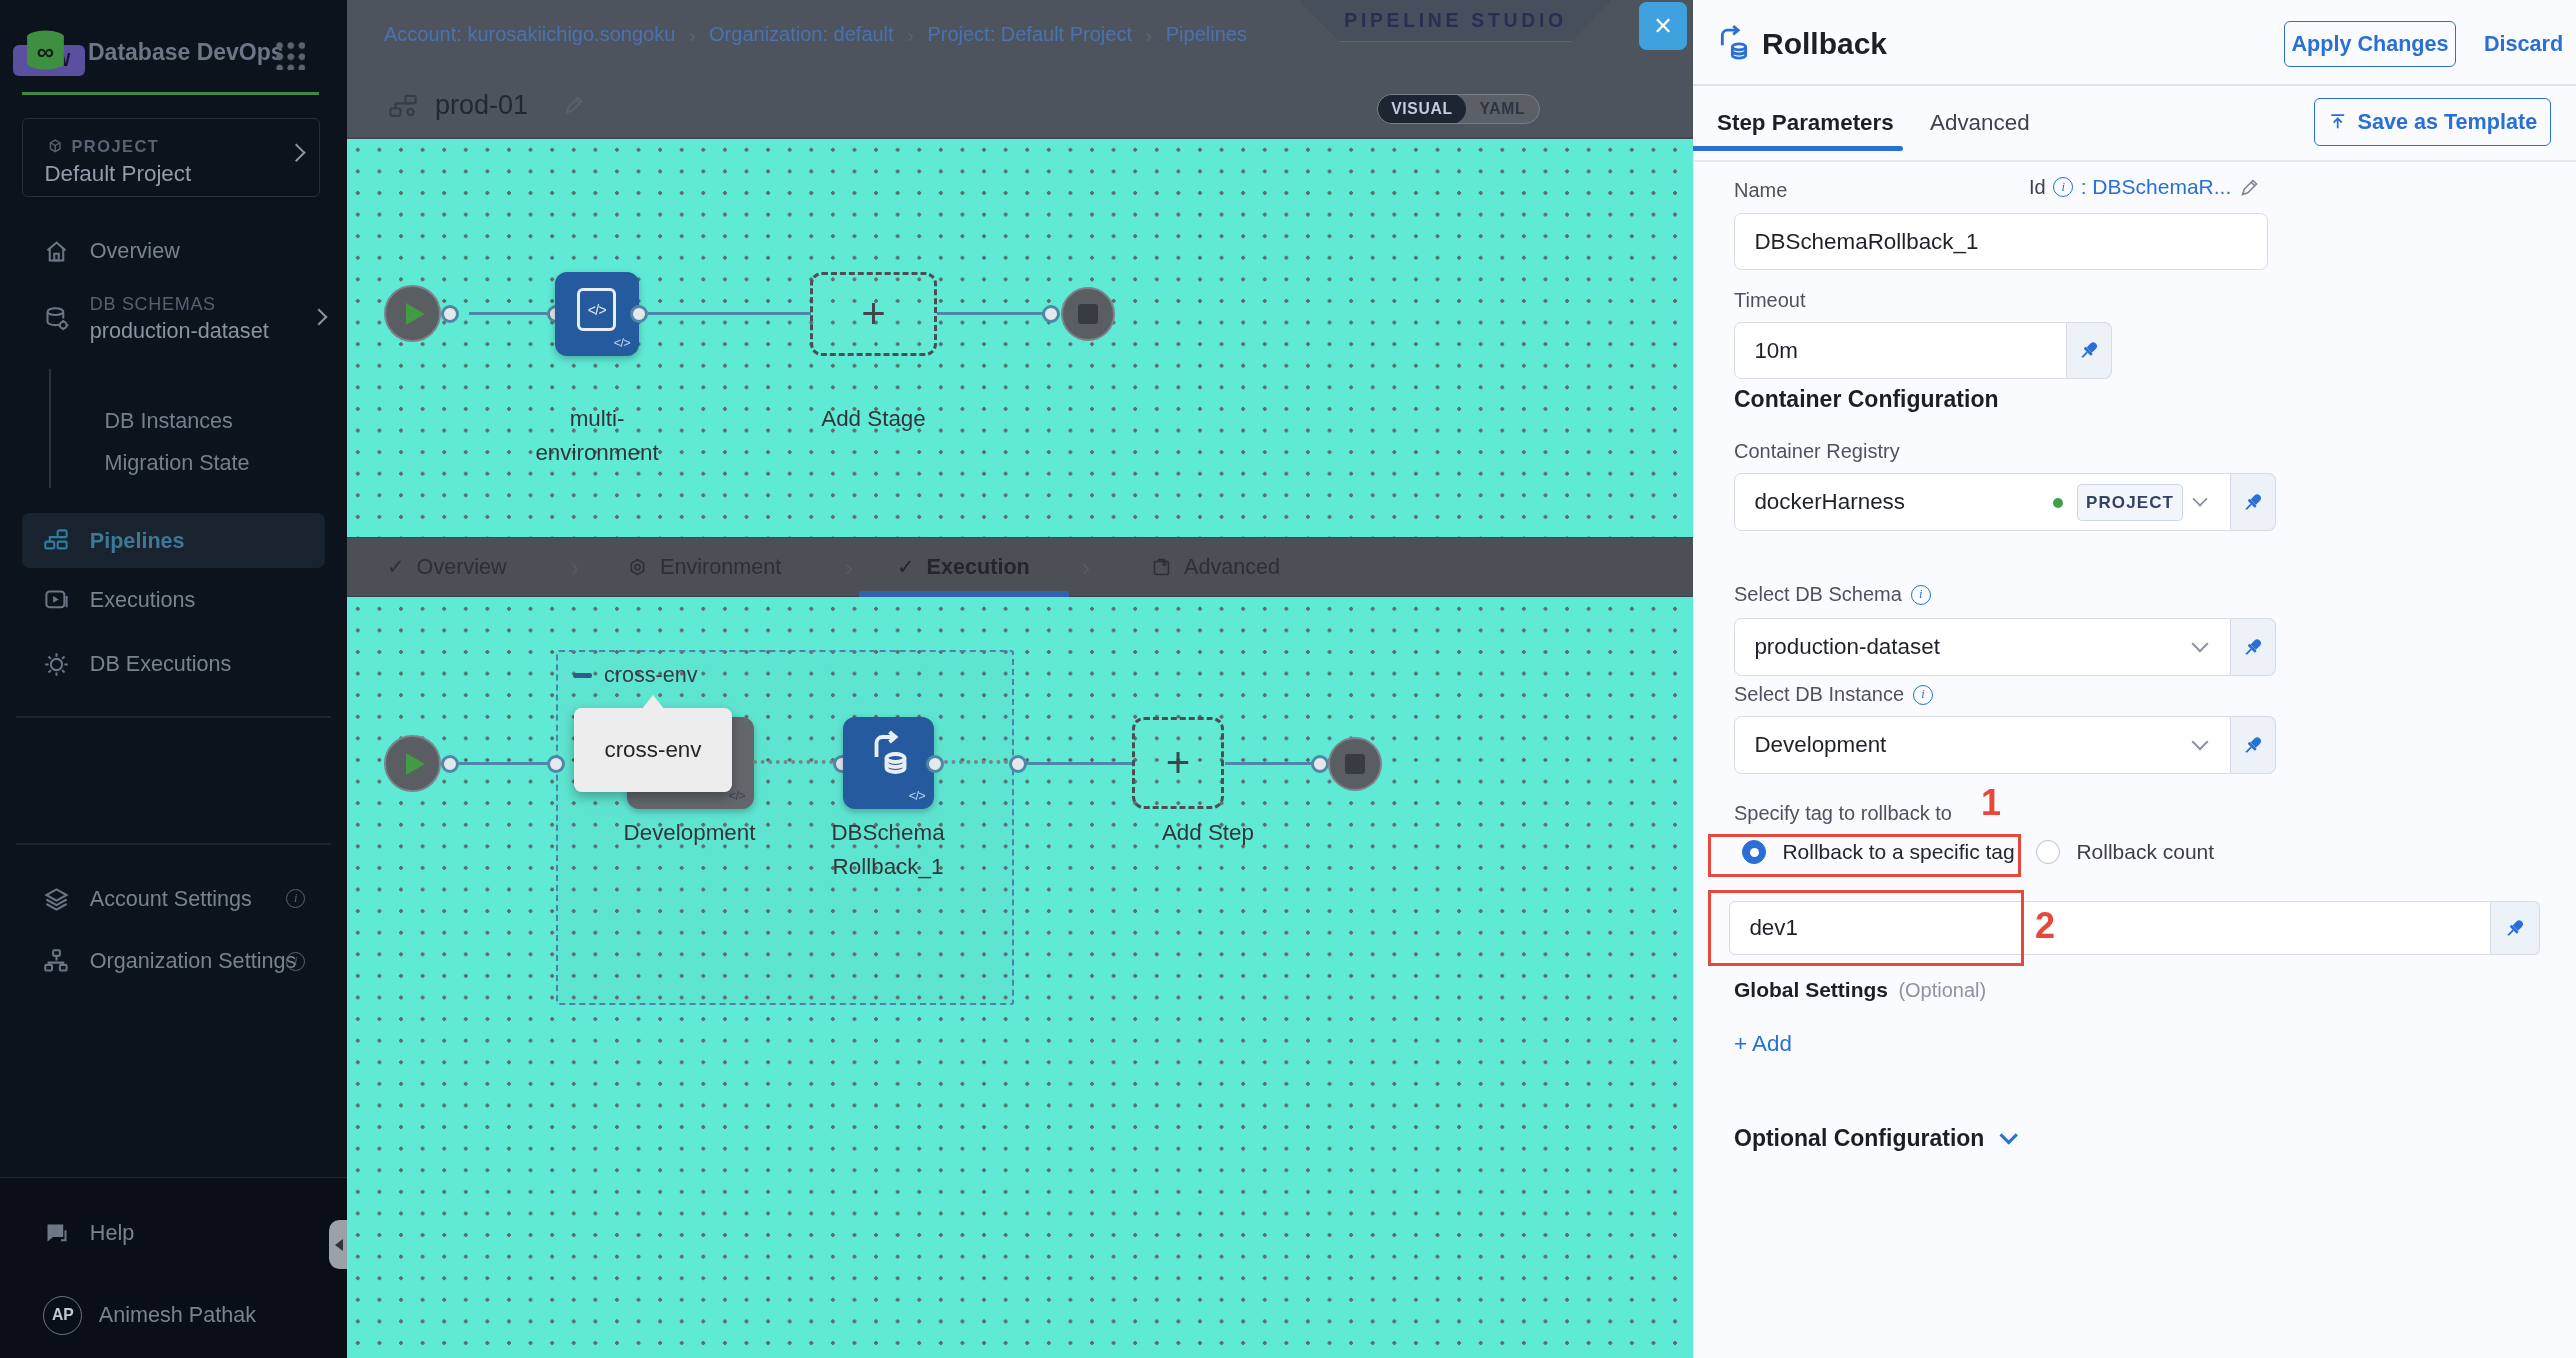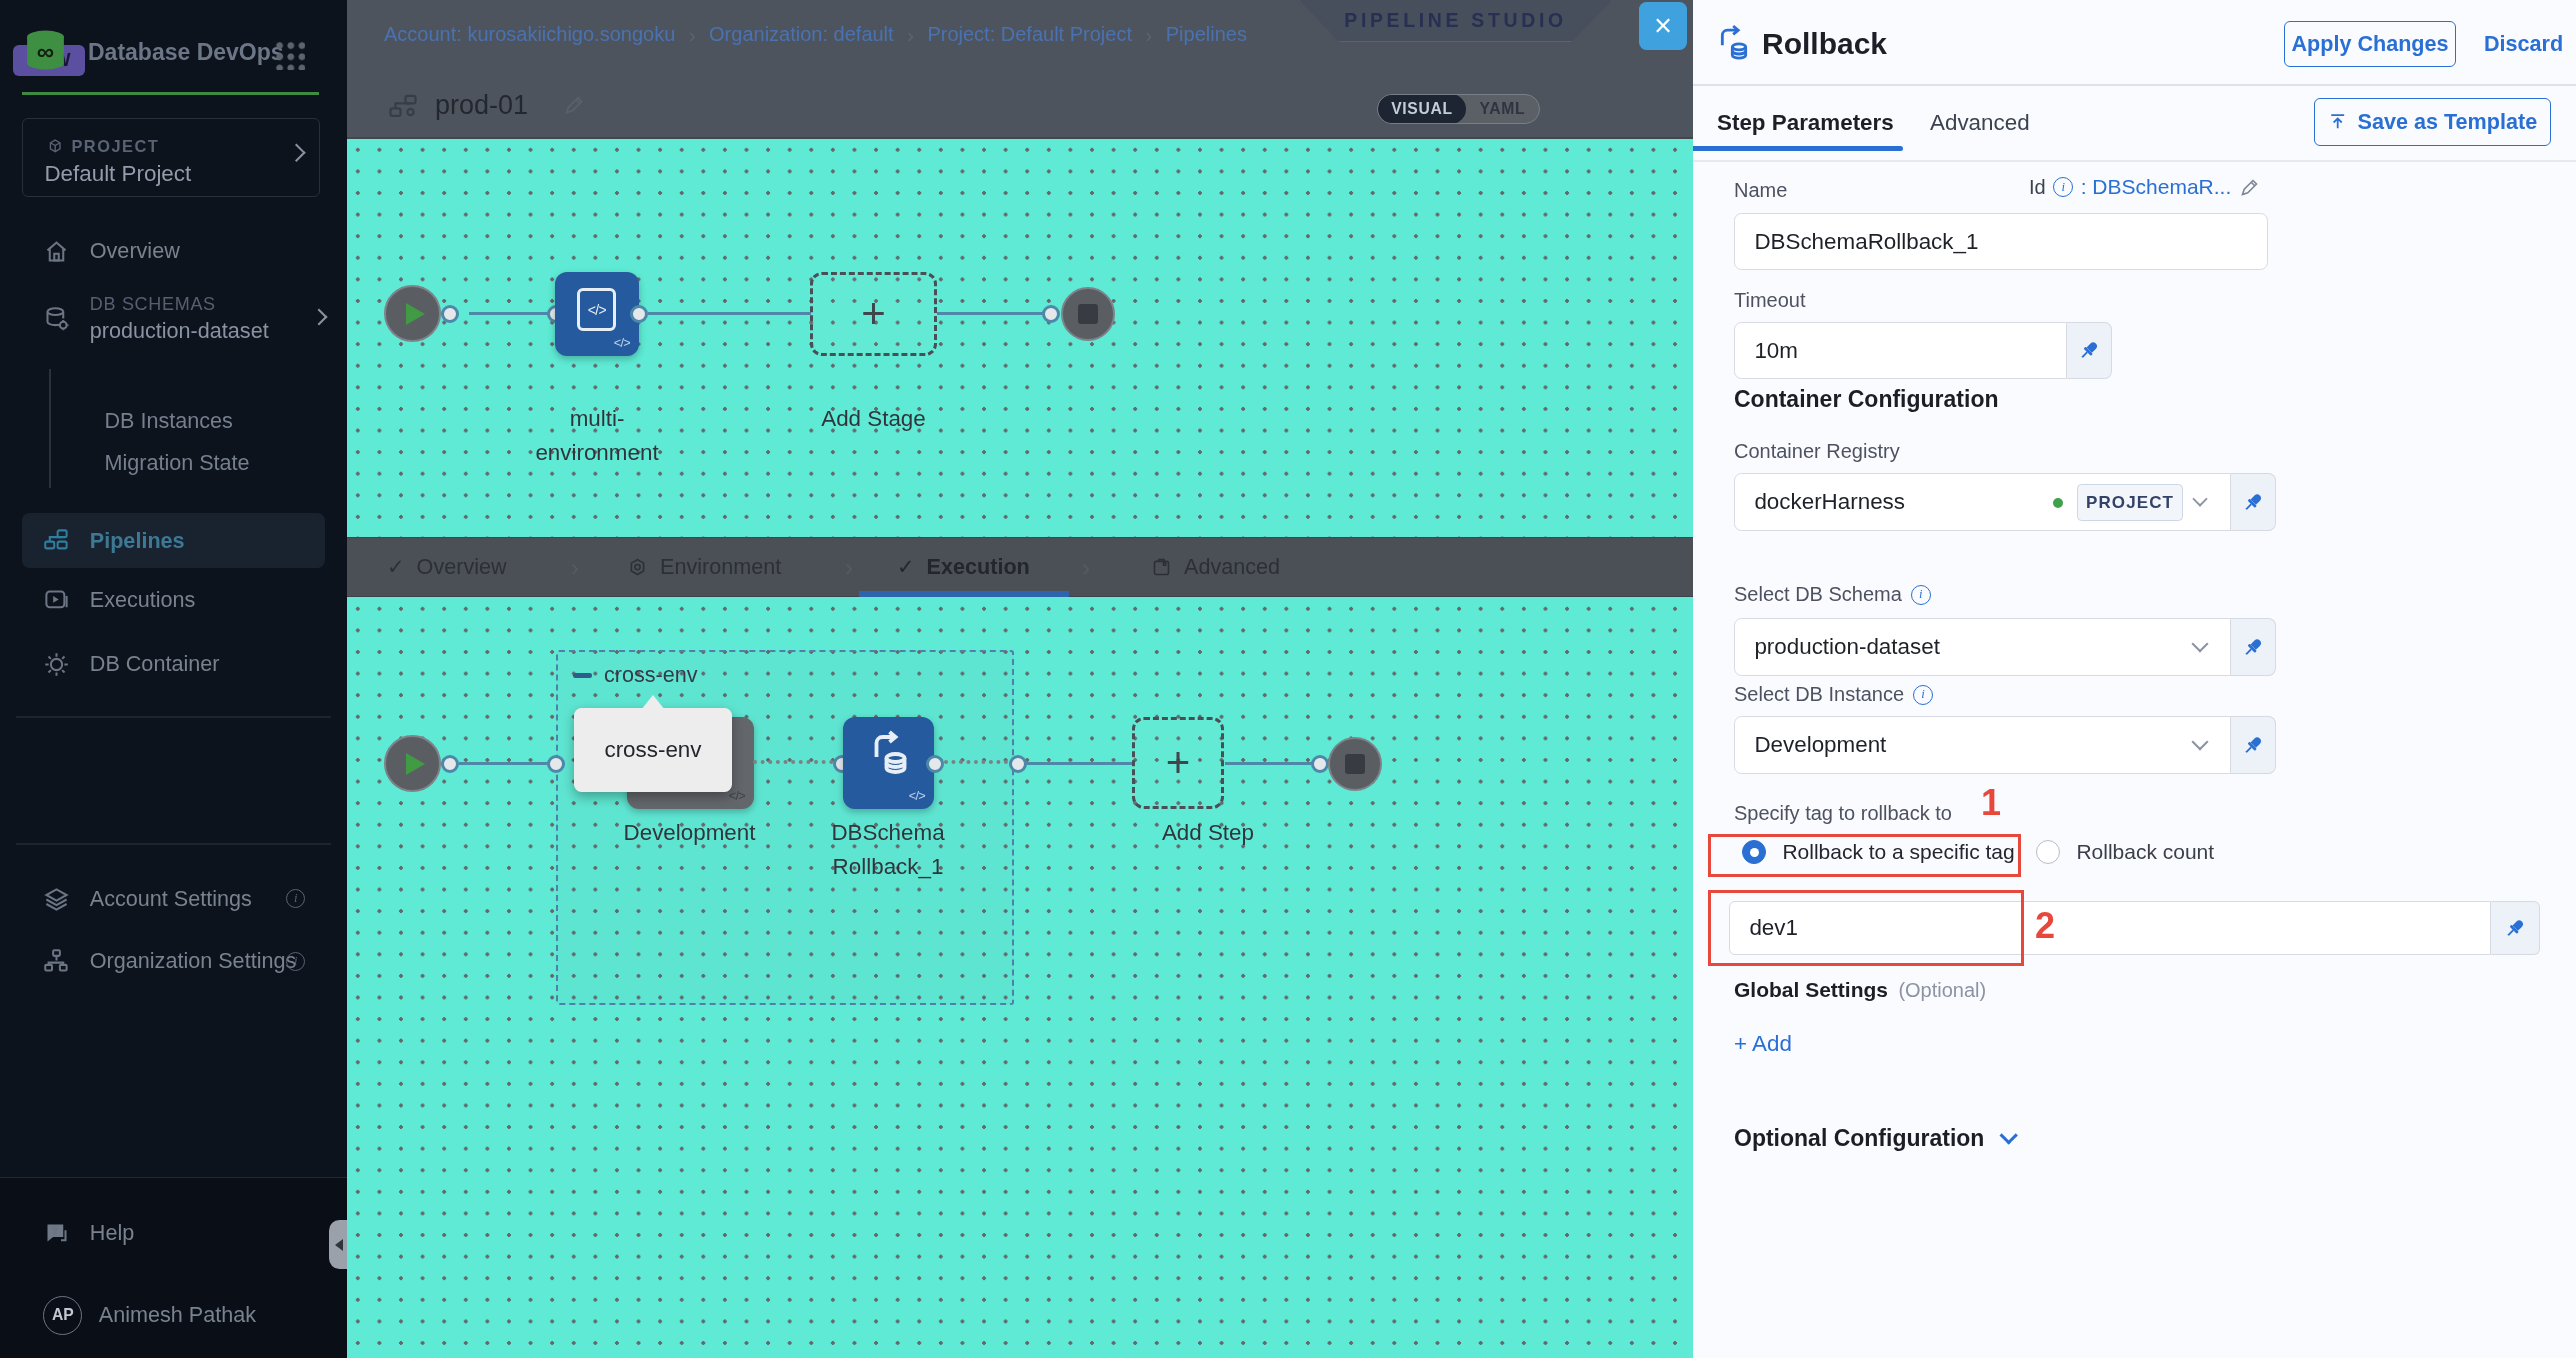--- a/index.html
+++ b/index.html
@@ -144,21 +144,21 @@
       <span class="side-label">Executions</span>
     </div>
 
     <div class="side-item" style="top:640px;">
       <span class="side-icon">
           <svg width="27" height="27" viewBox="0 0 24 24" fill="none" stroke="currentColor" stroke-width="1.8">
             <circle cx="12" cy="12" r="5"></circle>
             <path d="M12 2v3M12 19v3M2 12h3M19 12h3M4.9 4.9l2.1 2.1M17 17l2.1 2.1M19.1 4.9L17 7M7 17l-2.1 2.1"></path>
           </svg>
         </span>
-      <span class="side-label">DB Container</span>
+      <span class="side-label">DB Executions</span>
     </div>
 
     <div class="divider-dark" style="top:716px;"></div>
 
 
     <div class="divider-dark" style="top:843px;"></div>
 
     <div class="side-item" style="top:875px;">
       <span class="side-icon">
           <svg width="27" height="27" viewBox="0 0 24 24" fill="none" stroke="currentColor" stroke-width="1.8">

